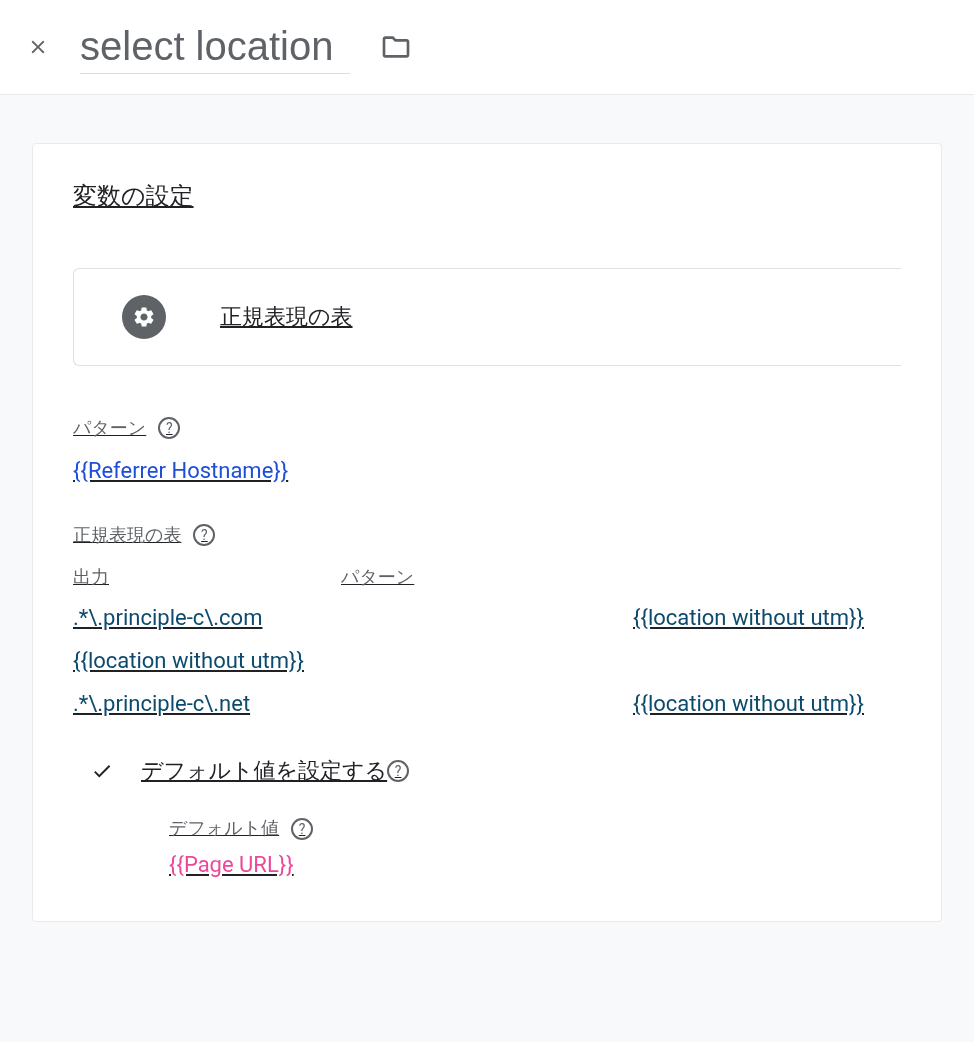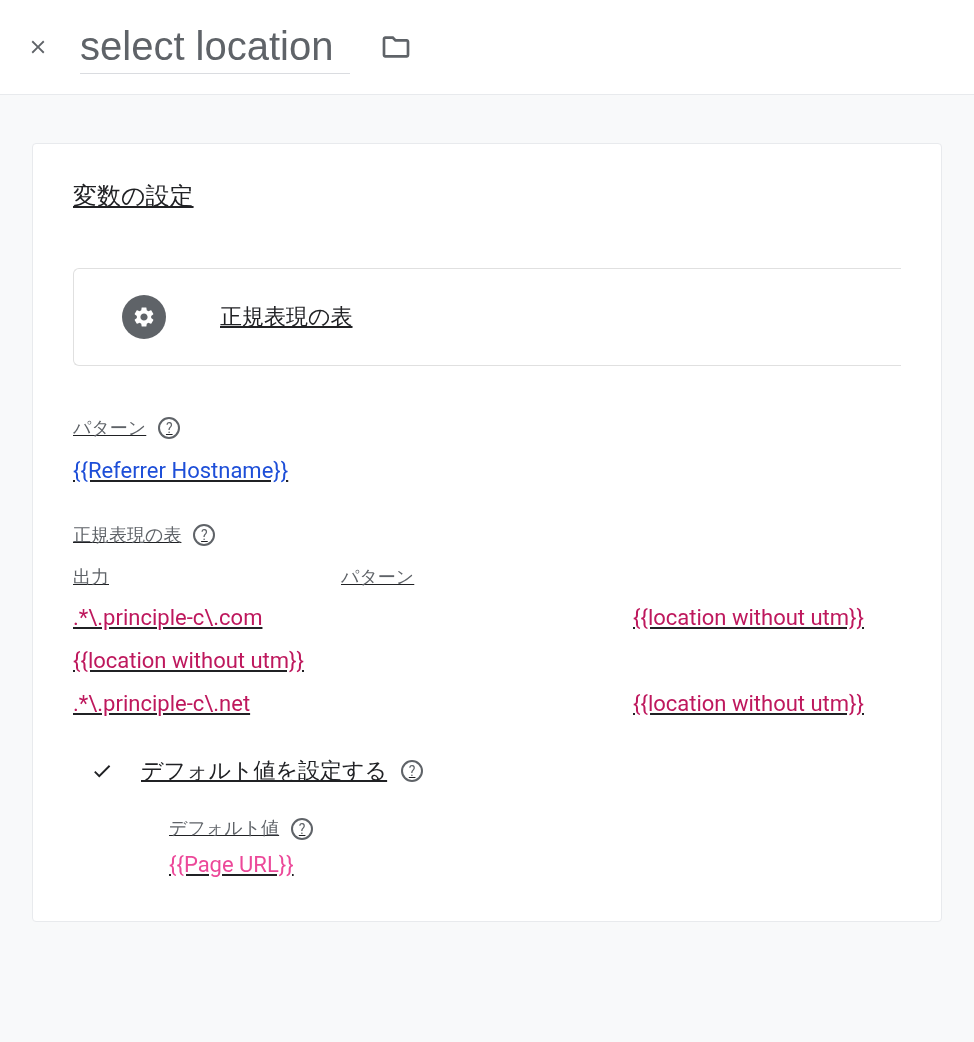--- a/index.html
+++ b/index.html
@@ -149,21 +149,21 @@
   }
   .col-output {
     flex: 1;
   }
   .table-row {
     display: flex;
     margin-bottom: 18px;
   }
   .table-row .col {
     font-size: 22px;
-    color: #be185d;
+    color: #0c4a6e;
   }
   .checkbox-row {
     display: flex;
     align-items: center;
     gap: 26px;
     margin-top: 40px;
     padding-left: 16px;
   }
   .check-icon {
     width: 26px;
@@ -175,21 +175,21 @@
   }
   .check-icon svg {
     width: 26px;
     height: 22px;
   }
   .checkbox-label {
     font-size: 22px;
     color: #202124;
     display: flex;
     align-items: center;
-    gap: 14px;
+    gap: 0;
   }
   .default-section {
     margin-top: 30px;
     padding-left: 96px;
   }
   .default-label {
     font-size: 18px;
     color: #5f6368;
     display: flex;
     align-items: flex-end;

